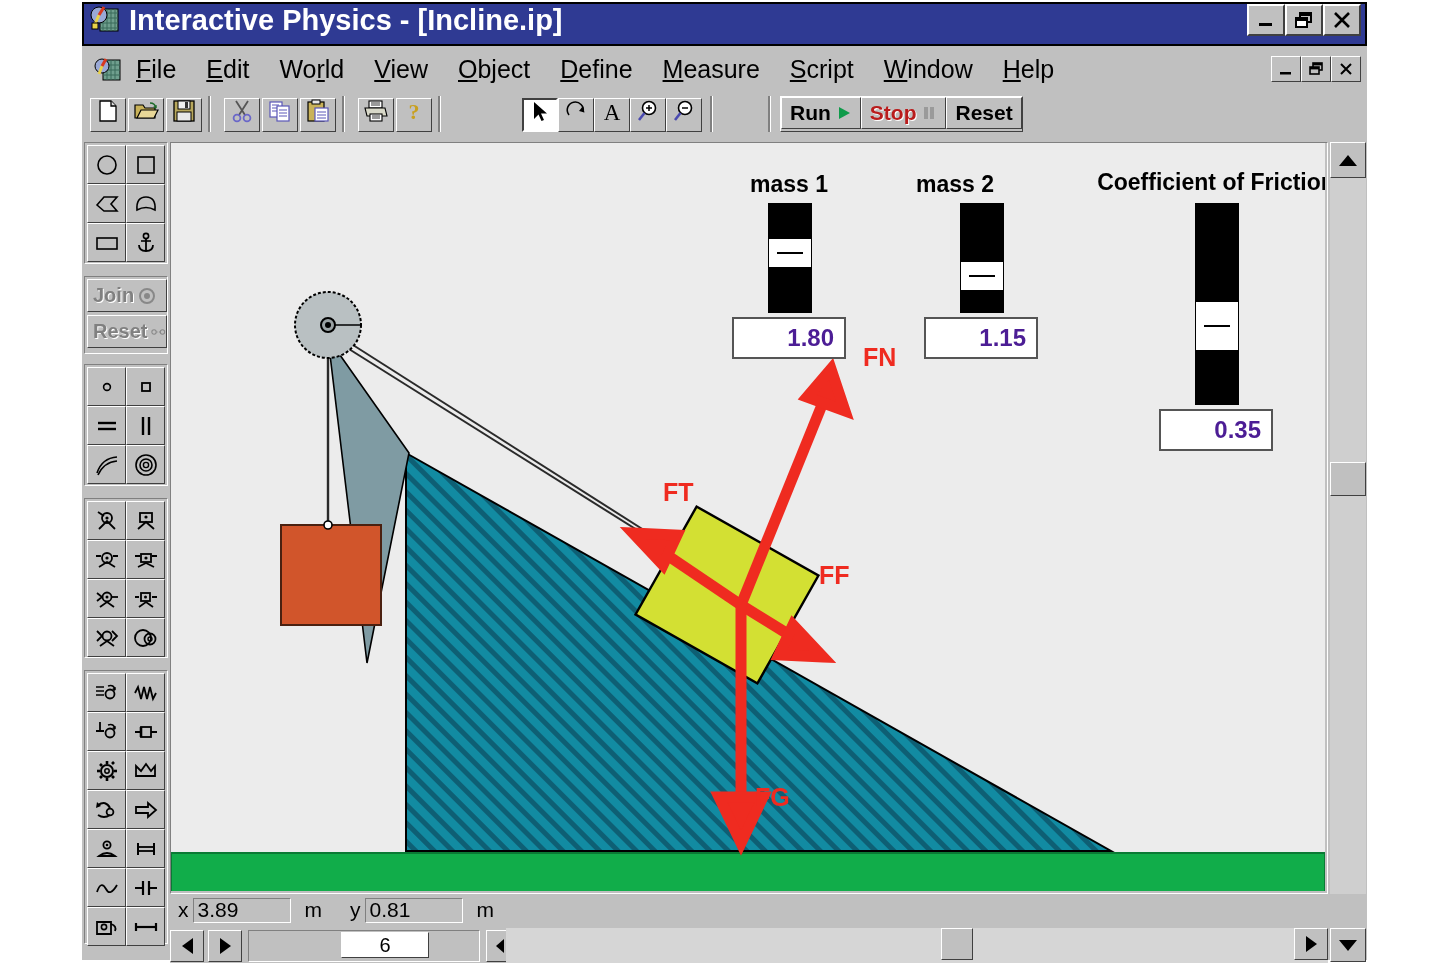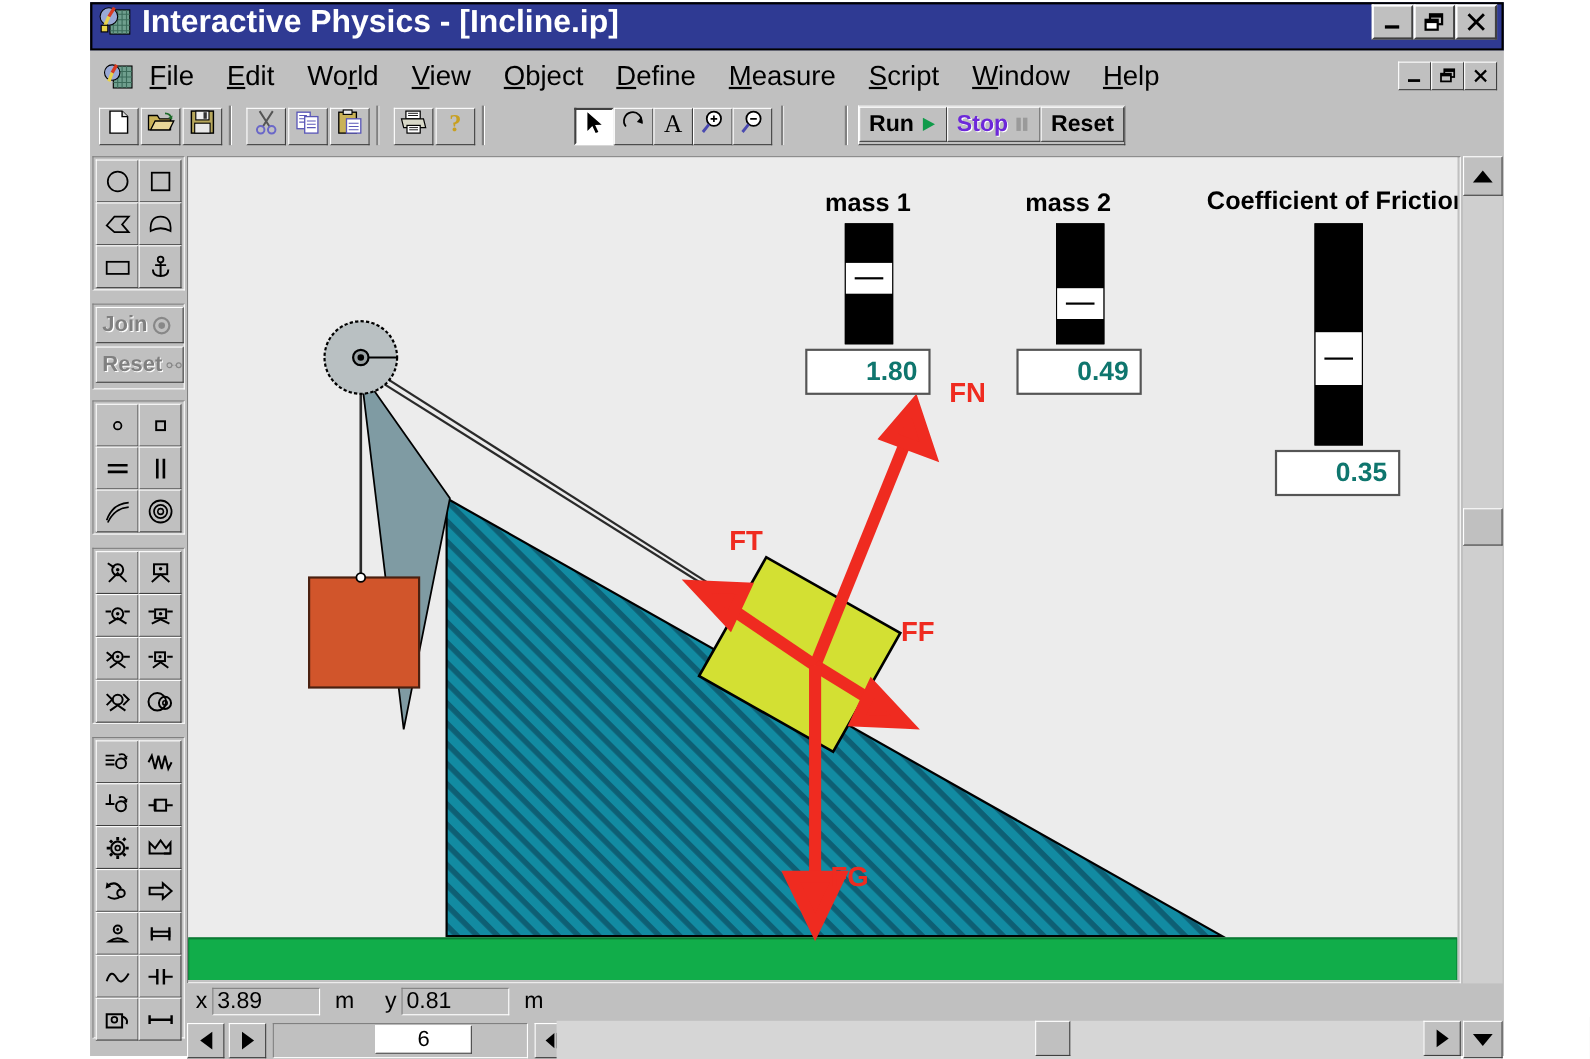--- a/index.html
+++ b/index.html
@@ -34,21 +34,21 @@
   
   #toolbar{position:absolute;left:0;top:90px;width:1285px;height:48px;background:#c0c0c0;}
   .tbtn{position:absolute;width:36px;height:34px;background:#c0c0c0;box-sizing:border-box;}
   .tbtn.pressed{border-top:2px solid #404040;border-left:2px solid #404040;border-right:2px solid #ffffff;border-bottom:2px solid #ffffff;background:#ffffff;}
   .tbtn svg{display:block;margin:auto;}
   .tbgroup-sep{position:absolute;top:4px;width:2px;height:36px;background:#808080;border-right:1px solid #fff;}
 
   #runbar{position:absolute;left:698px;top:4px;height:36px;display:flex;background:#c0c0c0;box-sizing:border-box;}
   .runbtn{height:32px;display:flex;align-items:center;justify-content:center;background:#c0c0c0;
           font-size:21px;font-weight:bold;color:#000;box-sizing:border-box;padding:0 8px;gap:5px;}
-  .runbtn.disabled{color:#6d28d9;text-shadow:1px 1px 0 #fff;}
+  .runbtn.disabled{color:#b91c1c;text-shadow:1px 1px 0 #fff;}
 
   
   #mainarea{position:absolute;left:0;top:138px;width:1285px;height:820px;background:#c0c0c0;}
 
   
   #palette{position:absolute;left:2px;top:2px;width:84px;height:786px;background:#c0c0c0;}
   .pal-group{position:absolute;left:0;width:84px;background:#c0c0c0;box-sizing:border-box;}
   .pal-btn{position:absolute;width:39px;height:39px;background:#c0c0c0;box-sizing:border-box;
            display:flex;align-items:center;justify-content:center;}
   .pal-wide{position:absolute;width:80px;height:33px;background:#c0c0c0;box-sizing:border-box;
@@ -92,21 +92,21 @@
 
   
   .ctrl{position:absolute;}
   .ctrl-label{position:absolute;font-size:23px;font-weight:bold;color:#000;white-space:nowrap;text-align:center;}
   .slider{position:absolute;background:#000;border:1px solid #000;}
   .slider-thumb{position:absolute;left:0;width:100%;background:#fff;box-sizing:border-box;
                 display:flex;align-items:center;justify-content:center;}
   .slider-thumb .bar{width:62%;height:2px;background:#000;}
   .valbox{position:absolute;background:#fff;box-sizing:border-box;border:2px solid #555;
           display:flex;align-items:center;justify-content:flex-end;padding-right:10px;
-          font-size:24px;font-weight:bold;color:#0f766e;}
+          font-size:24px;font-weight:bold;color:#4c1d95;}
 
   .flabel{position:absolute;font-size:25px;font-weight:bold;color:#ef2b20;font-family:"Liberation Sans",sans-serif;}
 </style>
 </head>
 <body>
 
 <div id="app">
 
   <div id="titlebar">
     <div class="tb-icon">
@@ -664,27 +664,27 @@
           <div class="ctrl-label" style="left:538px;top:28px;width:160px;">mass 1</div>
           <div class="slider" style="left:597px;top:60px;width:42px;height:108px;">
             <div class="slider-thumb" style="top:35px;height:28px;">
                 <span class="bar"></span>
               </div>
           </div>
           <div class="valbox" style="left:561px;top:174px;width:114px;height:42px;">1.80</div>
         </div>
 
         <div class="ctrl">
-          <div class="ctrl-label" style="left:720px;top:28px;width:160px;">mass 2</div>
+          <div class="ctrl-label" style="left:704px;top:28px;width:160px;">mass 2</div>
           <div class="slider" style="left:789px;top:60px;width:42px;height:108px;">
             <div class="slider-thumb" style="top:58px;height:28px;">
                 <span class="bar"></span>
               </div>
           </div>
-          <div class="valbox" style="left:753px;top:174px;width:114px;height:42px;">0.49</div>
+          <div class="valbox" style="left:753px;top:174px;width:114px;height:42px;">1.15</div>
         </div>
 
         <div class="ctrl">
           <div class="ctrl-label" style="left:880px;top:26px;width:330px;">Coefficient of Friction</div>
           <div class="slider" style="left:1024px;top:60px;width:42px;height:200px;">
             <div class="slider-thumb" style="top:98px;height:48px;">
                 <span class="bar"></span>
               </div>
           </div>
           <div class="valbox" style="left:988px;top:266px;width:114px;height:42px;">0.35</div>

